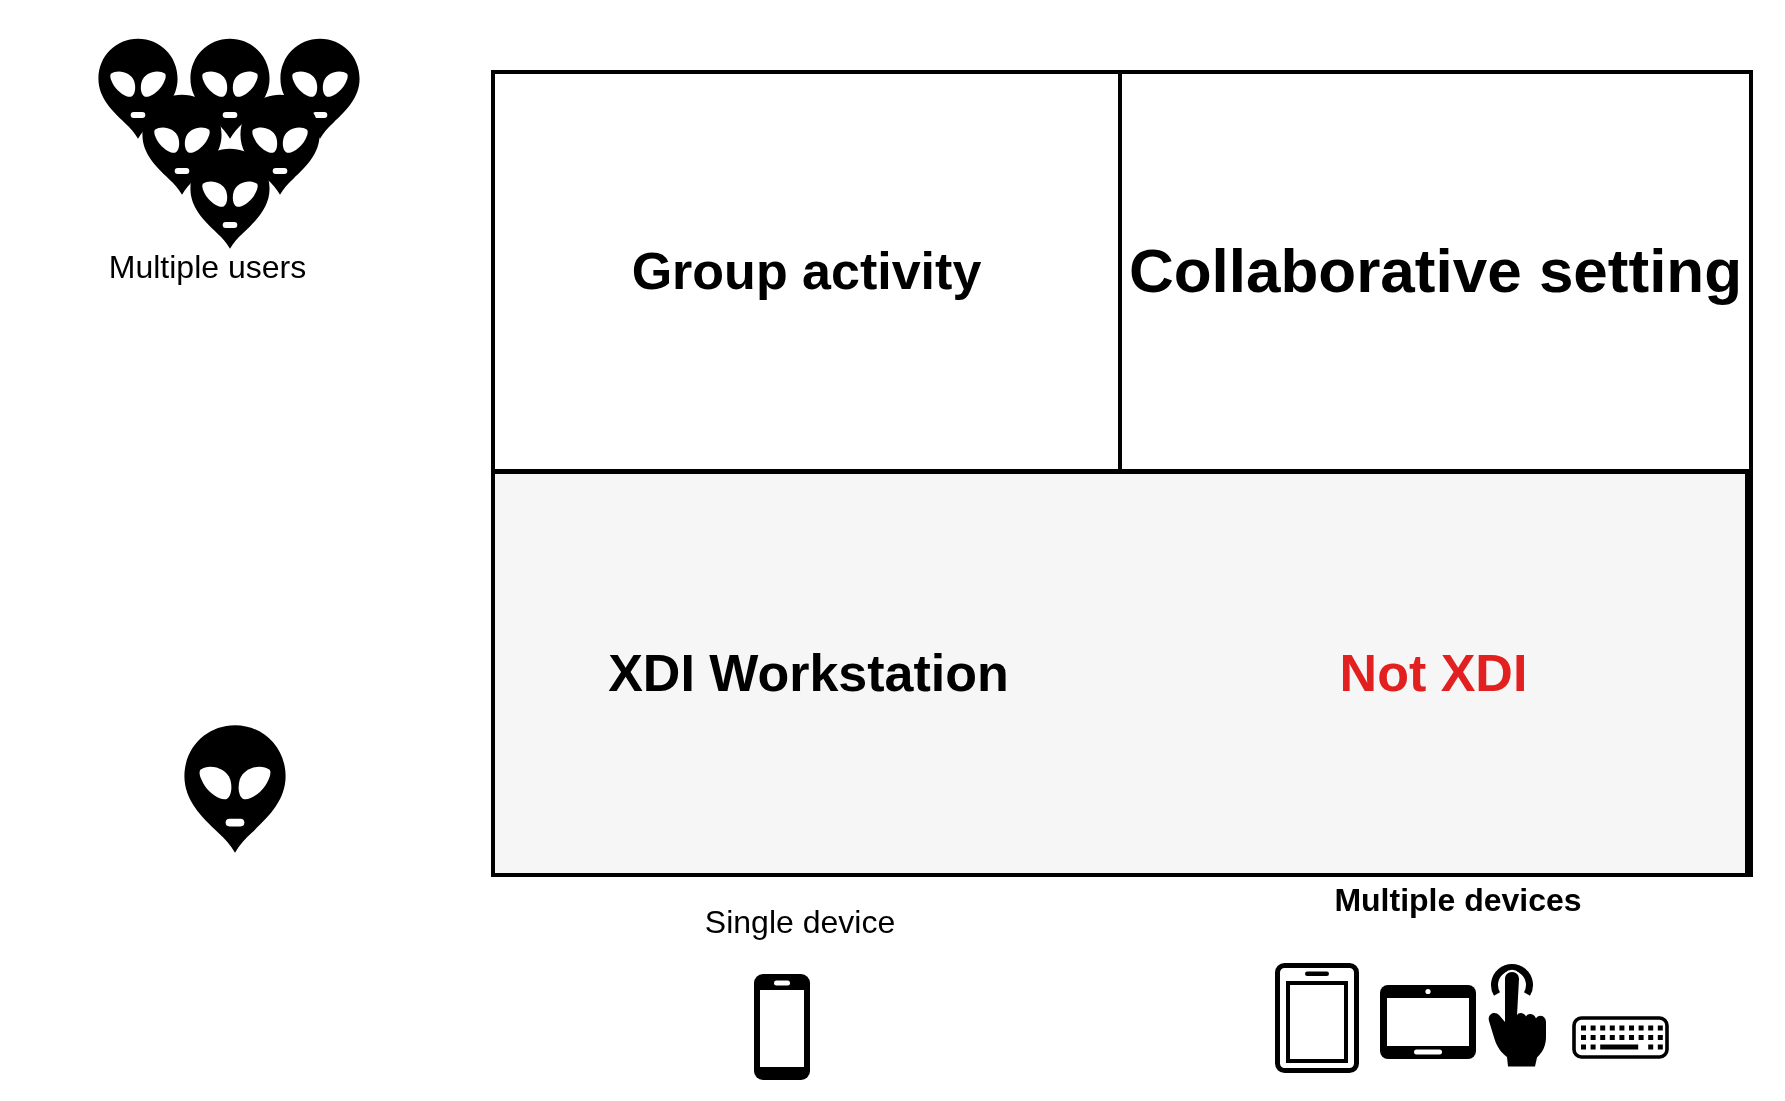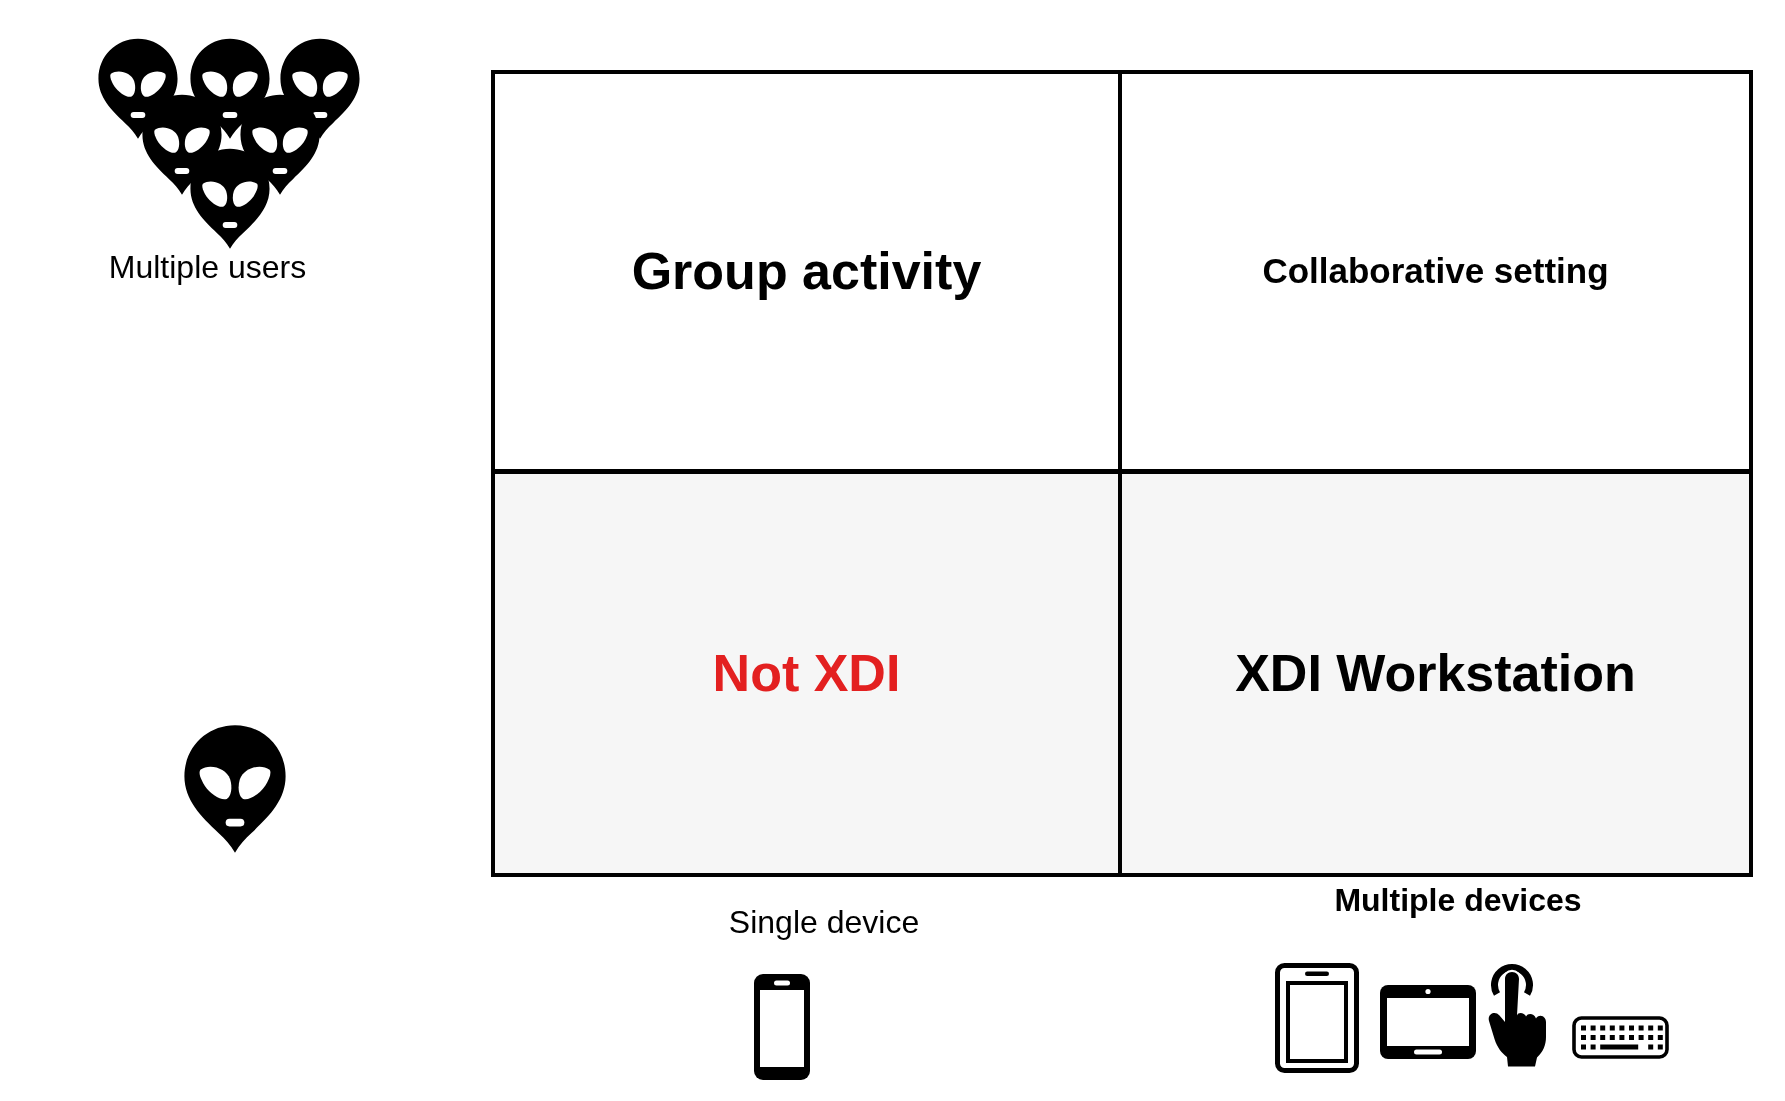--- a/index.html
+++ b/index.html
@@ -30,34 +30,34 @@
     align-items: center;
     justify-content: center;
     box-sizing: border-box;
     background: #ffffff;
   }
   .q-tl { border-right: 4px solid #000; border-bottom: 5px solid #000; }
   .q-tr { border-bottom: 5px solid #000; }
   .q-bl { border-right: 4px solid #000; background: #f6f6f6; }
   .q-br { background: #f6f6f6; }
   .cell-label { font-weight: bold; font-size: 52px; line-height: 1.1; }
-  .q-tr .cell-label { font-size: 35px; }
+  .q-tr .cell-label { font-size: 62px; }
   .label-red { color: #e32020; }
 
   
   .axis-label {
     position: absolute;
     font-size: 32px;
     line-height: 1.0;
     text-align: center;
     white-space: nowrap;
   }
   .y-top    { left: 30px;  top: 251px; width: 355px; }
   .y-bottom { left: 62px;  top: 649px; width: 355px; }
-  .x-left   { left: 649px; top: 906px; width: 350px; text-align: center; }
+  .x-left   { left: 625px; top: 906px; width: 350px; text-align: center; }
   .x-right  { left: 1258px; top: 884px; width: 400px; font-weight: bold; }
 
   
   .icon { position: absolute; display: block; }
   .cluster        { left: 95px;   top: 38px;   width: 268px; height: 214px; }
   .single-alien   { left: 180px;  top: 724px;  width: 110px; height: 130px; }
   .phone          { left: 754px;  top: 974px;  width: 56px;  height: 106px; }
   .tablet-p       { left: 1275px; top: 963px;  width: 84px;  height: 110px; }
   .tablet-l       { left: 1380px; top: 985px;  width: 96px;  height: 74px;  }
   .tap            { left: 1478px; top: 958px;  width: 68px;  height: 114px; }
@@ -79,25 +79,25 @@
     </defs>
   </svg>
 
   <div class="grid">
     <div class="cell q-tl">
       <span class="cell-label">Group activity</span>
     </div>
     <div class="cell q-tr">
       <span class="cell-label">Collaborative setting</span>
     </div>
+    <div class="cell q-br">
+      <span class="cell-label">XDI Workstation</span>
+    </div>
     <div class="cell q-bl">
       <span class="cell-label label-red">Not XDI</span>
-    </div>
-    <div class="cell q-br">
-      <span class="cell-label">XDI Workstation</span>
     </div>
   </div>
 
   <svg class="icon cluster" viewBox="0 0 268 214">
     <use href="#alien" x="0" y="0" width="86" height="101.5"></use>
     <use href="#alien" x="92" y="0" width="86" height="101.5"></use>
     <use href="#alien" x="182" y="0" width="86" height="101.5"></use>
     <use href="#alien" x="44" y="56" width="86" height="101.5"></use>
     <use href="#alien" x="142" y="56" width="86" height="101.5"></use>
     <use href="#alien" x="92" y="110" width="86" height="101.5"></use>

